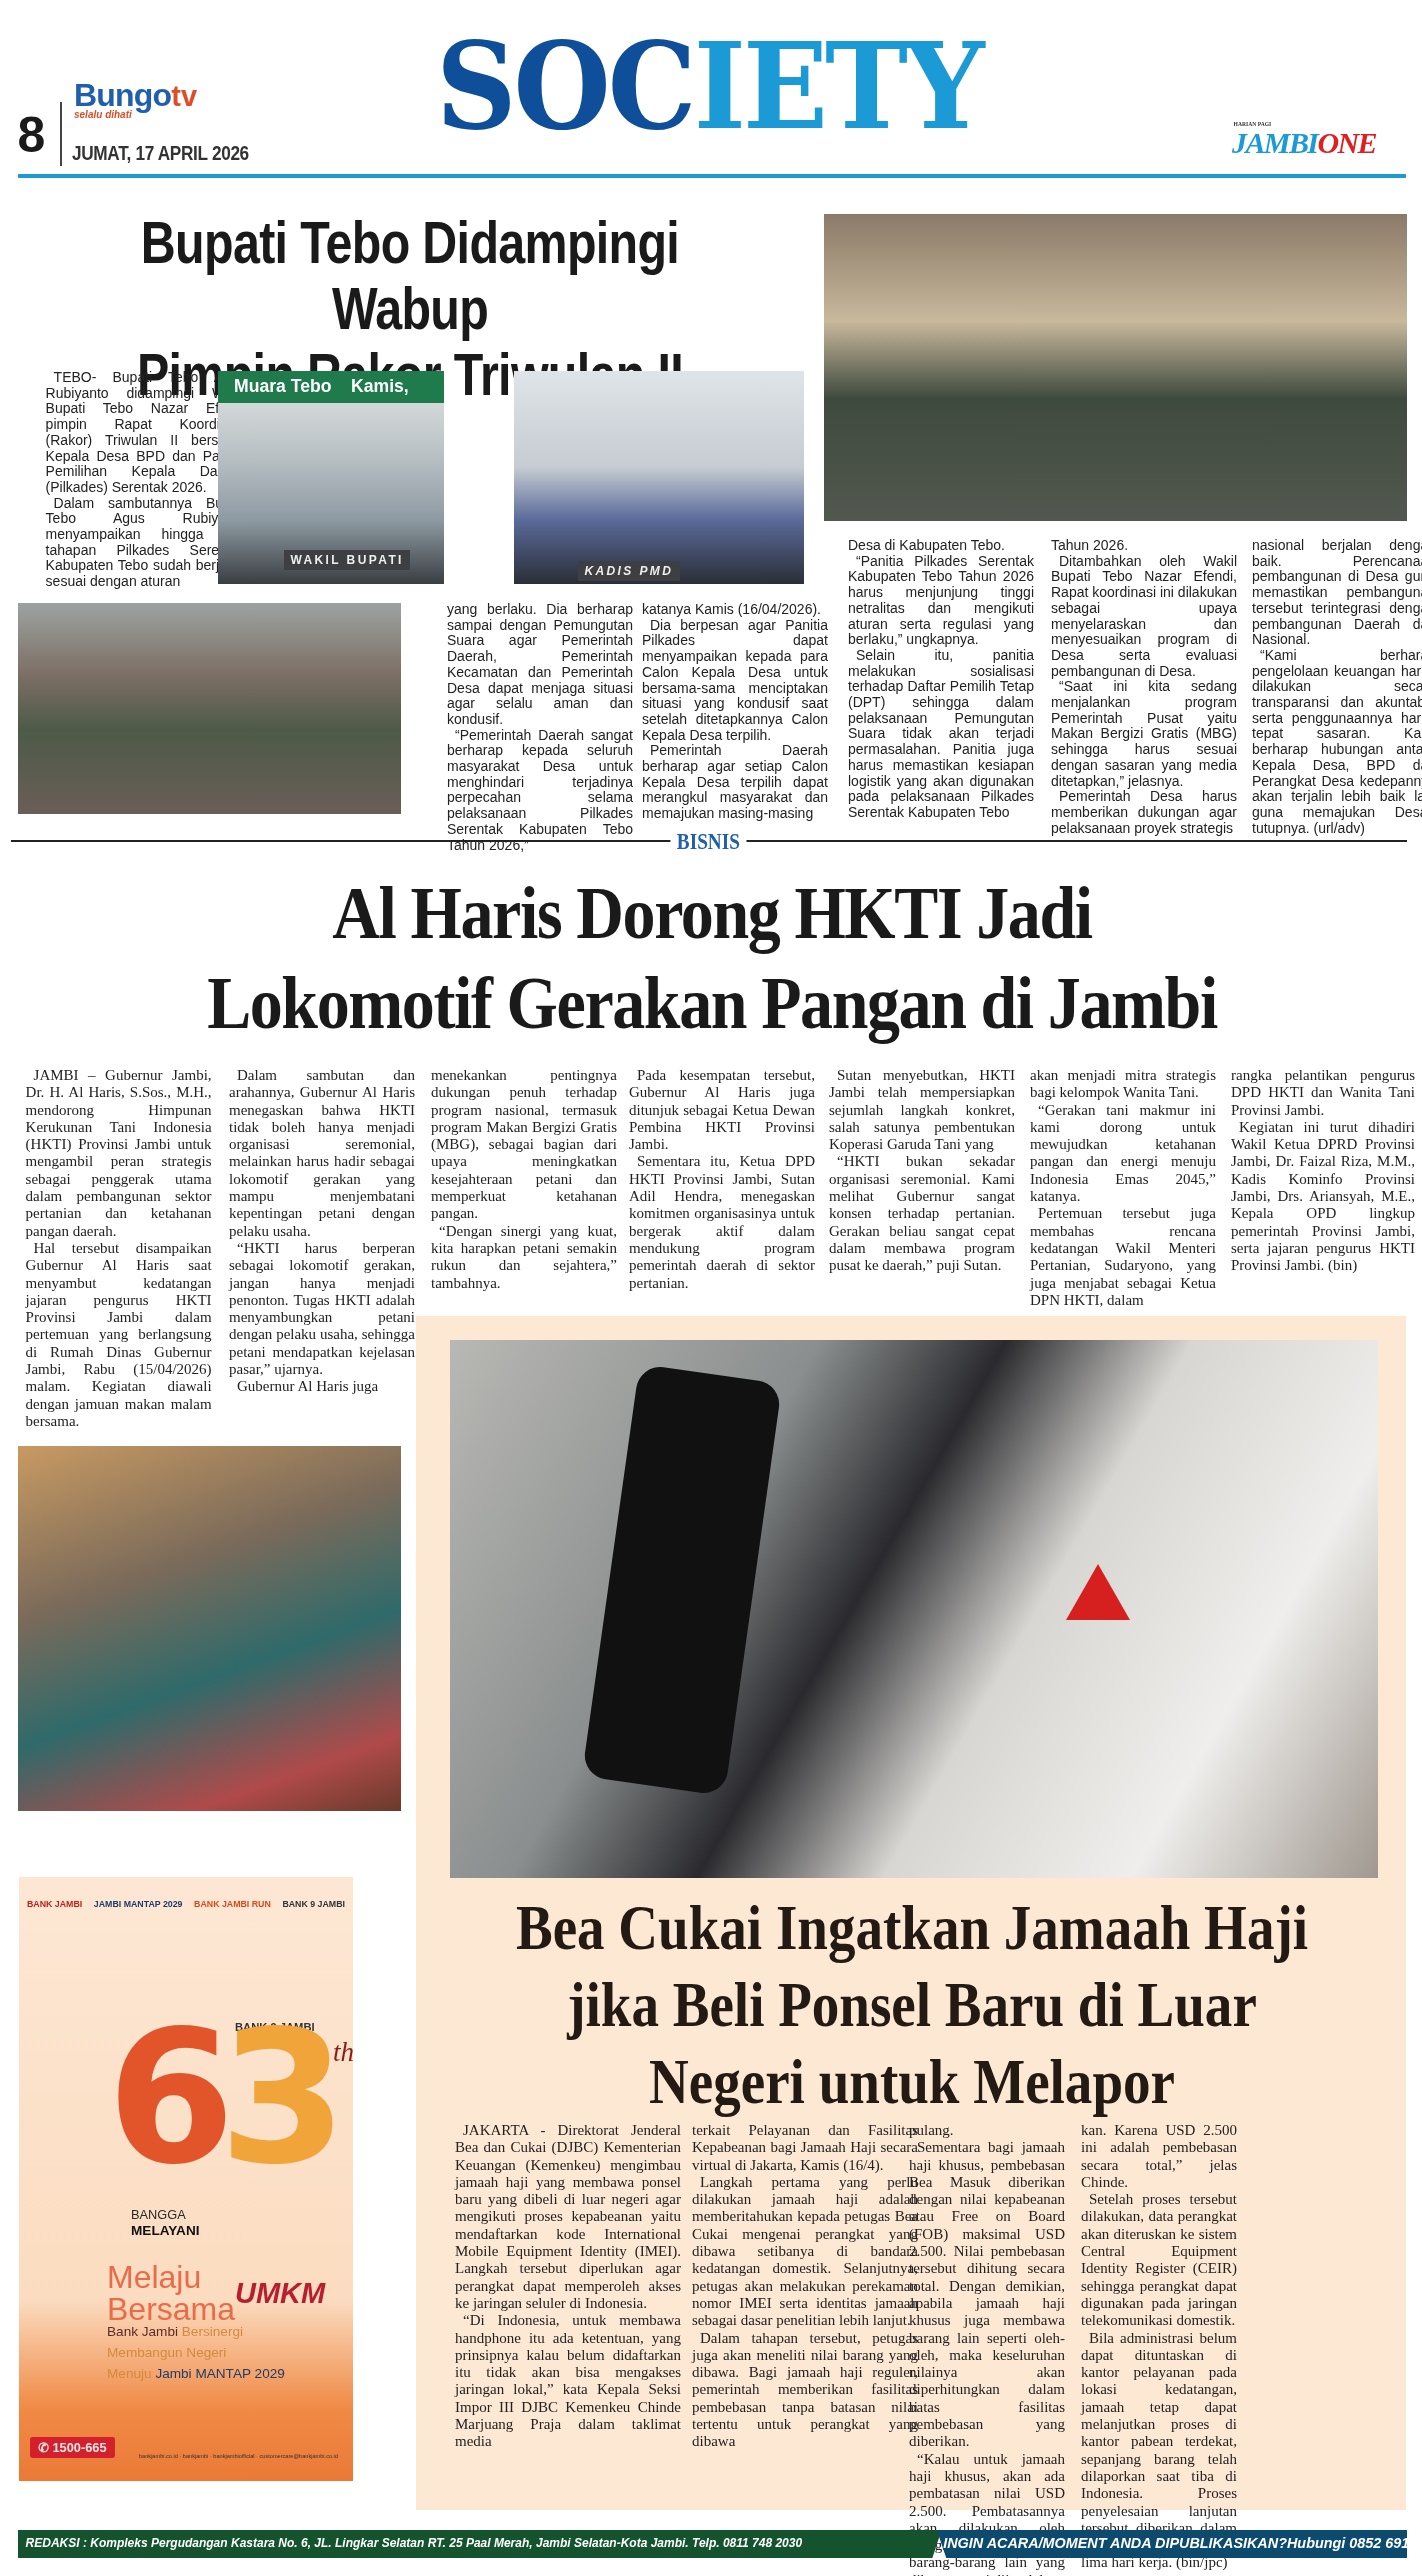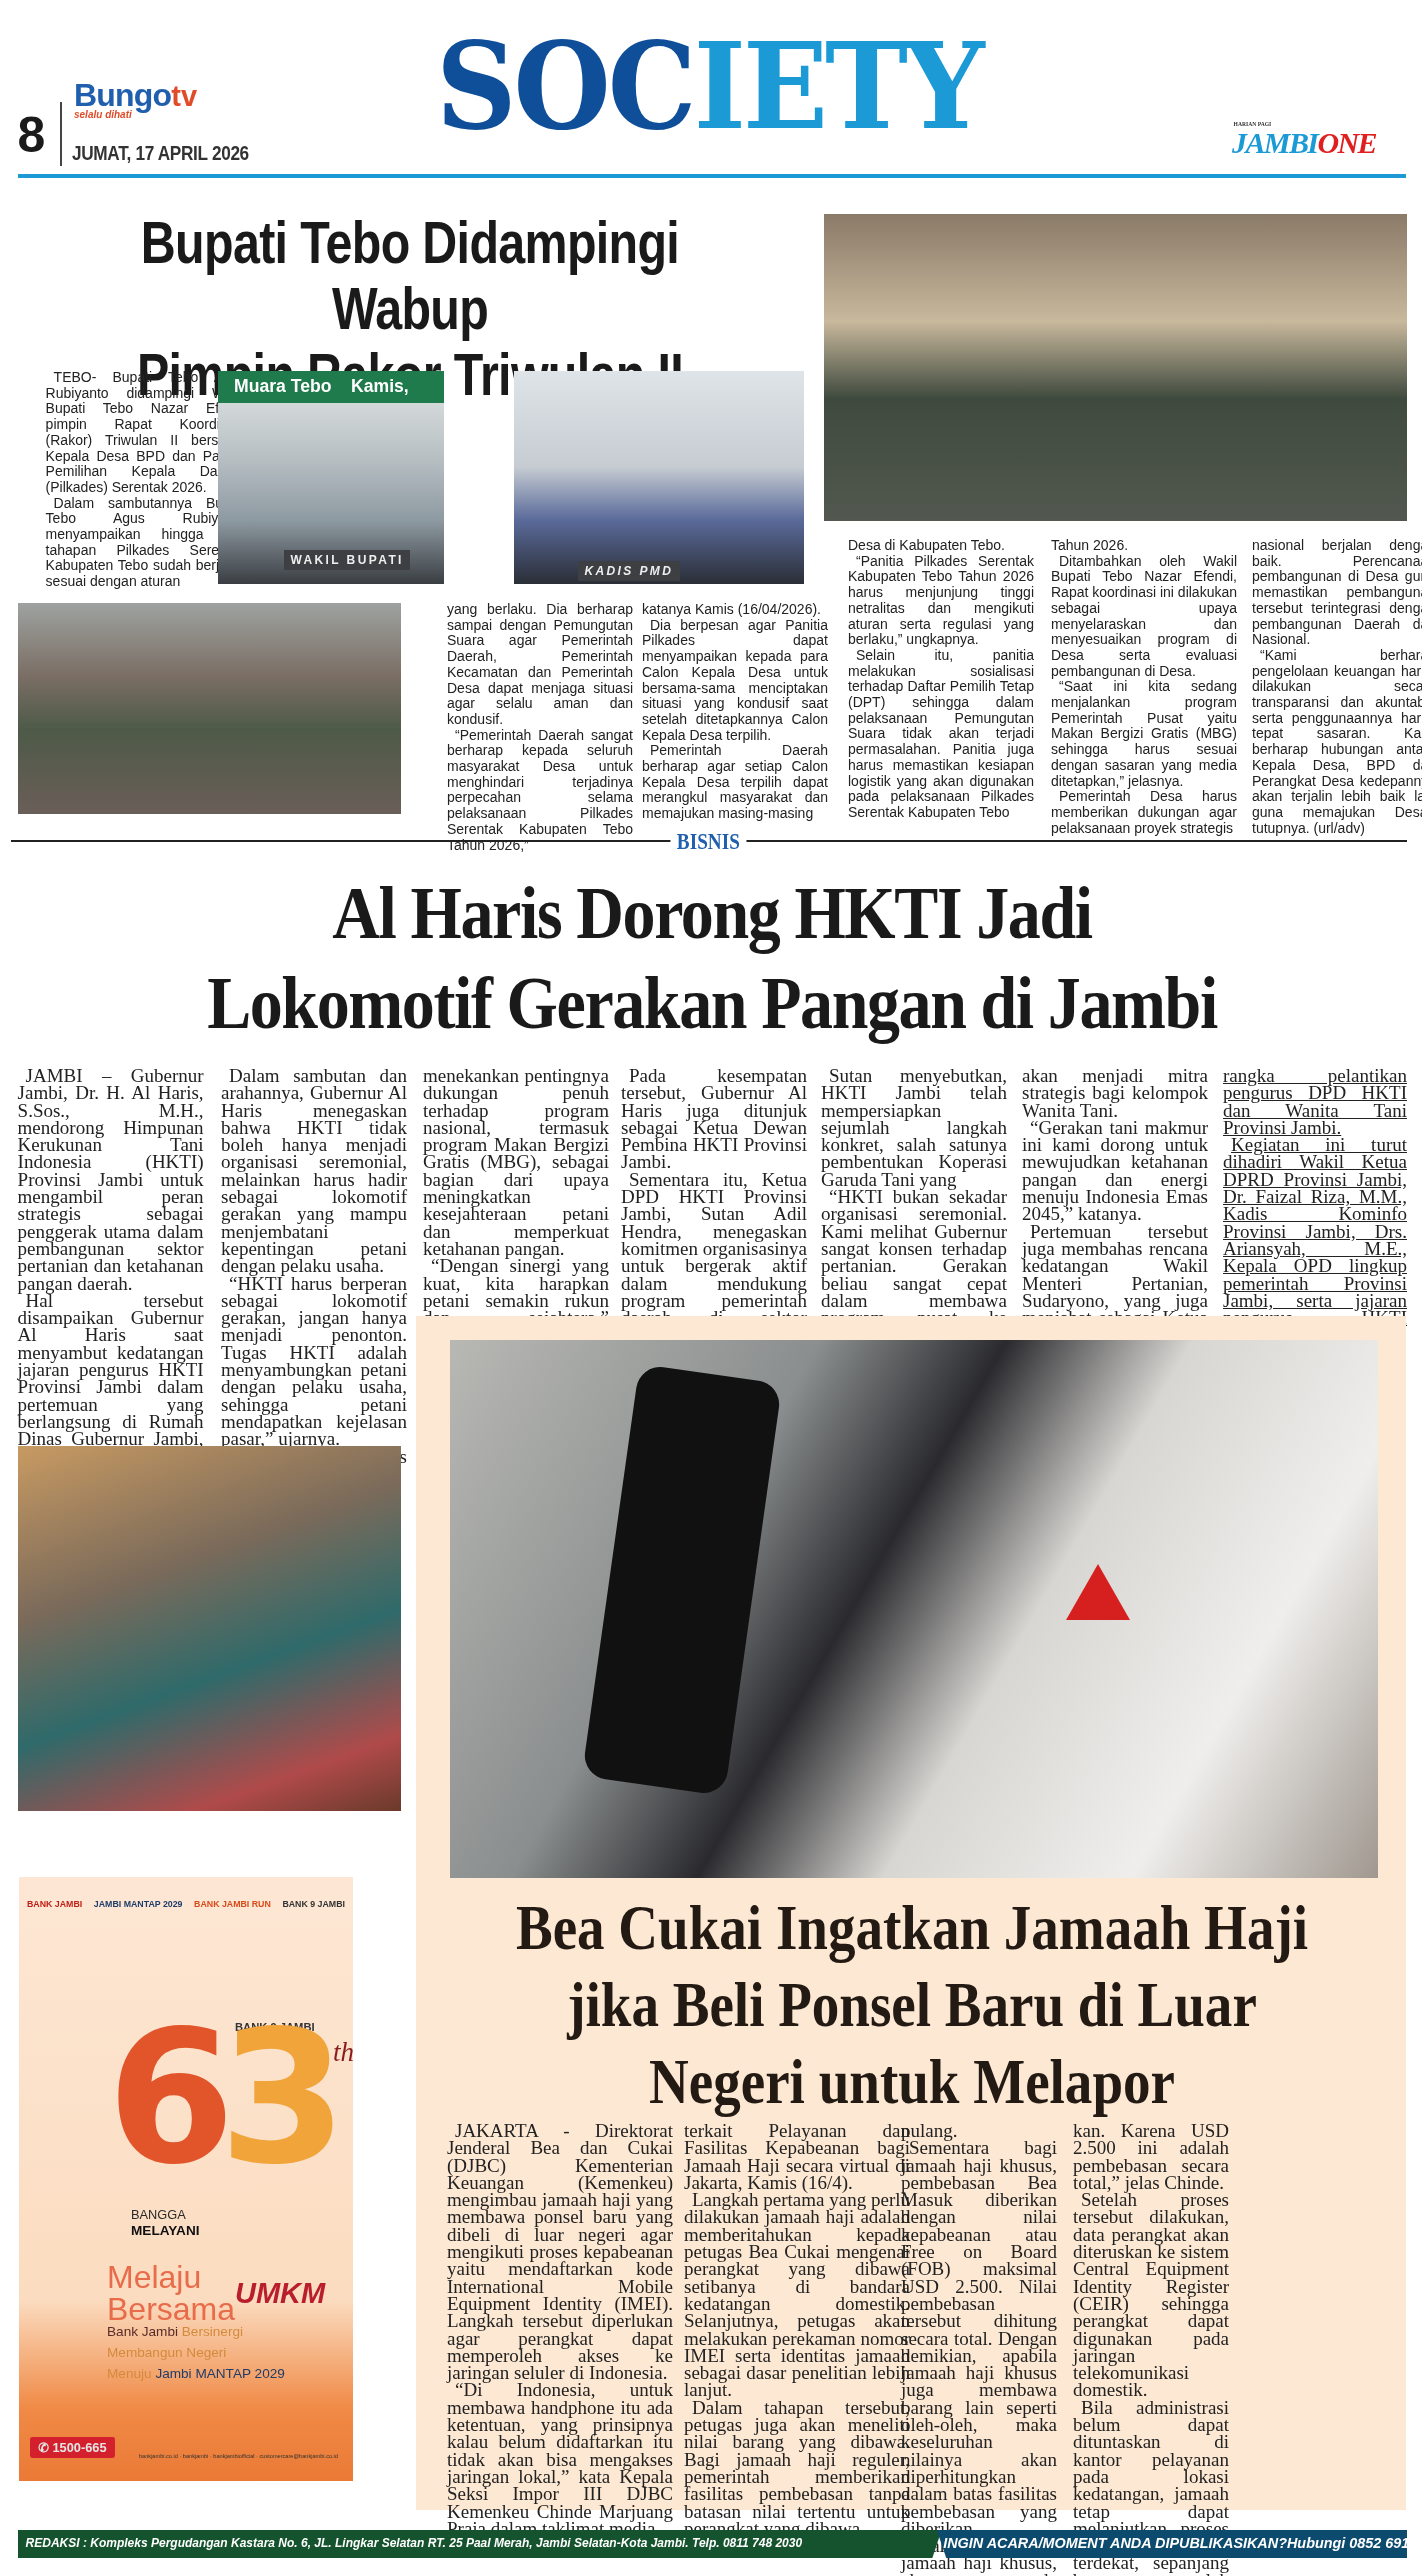--- a/index.html
+++ b/index.html
@@ -28,21 +28,21 @@
   .col-text p { text-indent: 8px; }
   .photo { background: linear-gradient(135deg, #7a8a95, #c9ced2 45%, #5e6c77); overflow: hidden; }
   .photo .cap { position: absolute; background: #3d3f42; color: #eee; font-size: 12px; font-weight: 700; letter-spacing: 2.4px; padding: 3.2px 6.4px; }
   .photo-green-bar { position: absolute; left: 0; top: 0; right: 0; height: 32px; background: #1f7a4c; color: #fff; font-weight: 700; font-size: 17.6px; padding: 4.8px 16px; }
 
   .bisnis-rule { left: 11.2px; top: 840px; width: 1396px; height: 2.4px; background: #222; }
   .bisnis-label { left: 661px; top: 828px; background: #fff; padding: 0 8px; font-family: "Liberation Serif", serif; font-weight: 700; font-size: 24px; color: #1f5fae; transform: scaleX(0.8); }
 
   
   .s2-headline { left: 8px; top: 868px; width: 1408px; text-align: center; font-family: "Liberation Serif", serif; font-weight: 700; font-size: 75px; line-height: 90px; letter-spacing: -1.6px; transform: scaleX(0.88); transform-origin: center; }
-  .serif-text { font-family: "Liberation Serif", serif; font-size: 19px; line-height: 17.3px; text-align: justify; color: #222; }
+  .serif-text { font-family: "Liberation Serif", serif; font-size: 15px; line-height: 17.3px; text-align: justify; color: #222; margin-left: 8px; }
   .serif-text p { text-indent: 8px; }
 
   
   .s3-box { left: 416px; top: 1316px; width: 990px; height: 1194px; background: #fde8d3; }
   .s3-headline { left: 420px; top: 1889px; width: 984px; text-align: center; font-family: "Liberation Serif", serif; font-weight: 700; font-size: 64px; line-height: 77px; color: #231a14; transform: scaleX(0.86); transform-origin: center; }
 
   
   .ad { left: 19px; top: 1877px; width: 334px; height: 604px; background: linear-gradient(180deg, #fde7d4 0%, #fbdcc0 70%, #f08a46 88%, #ea7a36 100%); overflow: hidden; }
   .ad-logos { position: absolute; top: 22.4px; left: 8px; right: 8px; display: flex; justify-content: space-between; font-size: 8.8px; font-weight: 700; }
   .ad-big { position: absolute; left: 88px; top: 128px; font-family: "DejaVu Sans", sans-serif; font-weight: 700; font-size: 184px; line-height: 184px; color: #e2552a; letter-spacing: -16px; }
@@ -157,21 +157,21 @@
 </div>
 <div class="abs serif-text" style="left:821px;top:1067px;width:186px;">
   <p>Sutan menyebutkan, HKTI Jambi telah mempersiapkan sejumlah langkah konkret, salah satunya pembentukan Koperasi Garuda Tani yang</p>
   <p>“HKTI bukan sekadar organisasi seremonial. Kami melihat Gubernur sangat konsen terhadap pertanian. Gerakan beliau sangat cepat dalam membawa program pusat ke daerah,” puji Sutan.</p>
 </div>
 <div class="abs serif-text" style="left:1022px;top:1067px;width:186px;">
   <p style="text-indent:0">akan menjadi mitra strategis bagi kelompok Wanita Tani.</p>
   <p>“Gerakan tani makmur ini kami dorong untuk mewujudkan ketahanan pangan dan energi menuju Indonesia Emas 2045,” katanya.</p>
   <p>Pertemuan tersebut juga membahas rencana kedatangan Wakil Menteri Pertanian, Sudaryono, yang juga menjabat sebagai Ketua DPN HKTI, dalam</p>
 </div>
-<div class="abs serif-text" style="left:1223px;top:1067px;width:184px;text-decoration:underline;">
+<div class="abs serif-text" style="left:1223px;top:1067px;width:184px;">
   <p style="text-indent:0">rangka pelantikan pengurus DPD HKTI dan Wanita Tani Provinsi Jambi.</p>
   <p>Kegiatan ini turut dihadiri Wakil Ketua DPRD Provinsi Jambi, Dr. Faizal Riza, M.M., Kadis Kominfo Provinsi Jambi, Drs. Ariansyah, M.E., Kepala OPD lingkup pemerintah Provinsi Jambi, serta jajaran pengurus HKTI Provinsi Jambi. (bin)</p>
 </div>
 
 <div class="abs photo" style="left:17.6px;top:1446px;width:383px;height:365px;background:linear-gradient(160deg,#c89a62 0%,#7a6a5a 35%,#2f6a6a 60%,#b04a4a 85%,#6a3a2a 100%);"></div>
 
 <div class="abs s3-box"></div>
 <div class="abs photo" style="left:450px;top:1340px;width:928px;height:538px;background:linear-gradient(120deg,#b8b8b4 0%,#8a8e8e 30%,#2a2a2e 45%,#d8d6d2 60%,#efeeec 80%,#a09890 100%);">
   <div style="position:absolute;left:160px;top:32px;width:144px;height:416px;border-radius:24px;background:#111;transform:rotate(8deg);"></div>
   <div style="position:absolute;left:616px;top:224px;width:0;height:0;border-left:32px solid transparent;border-right:32px solid transparent;border-bottom:56px solid #d62020;"></div>

